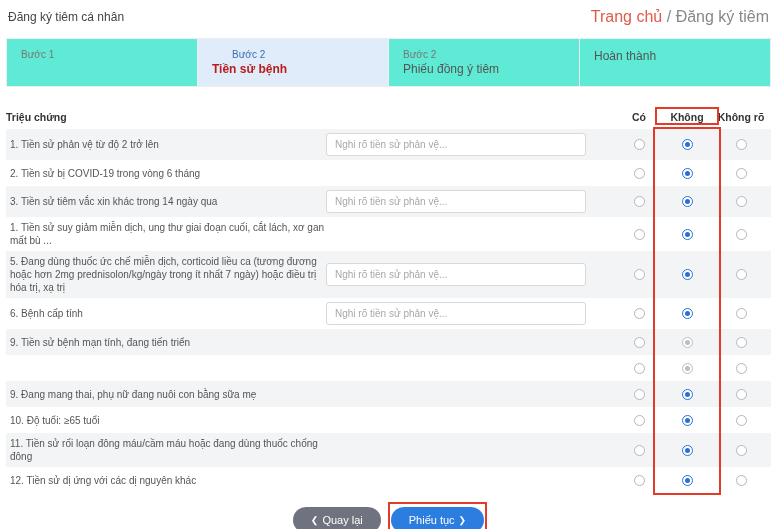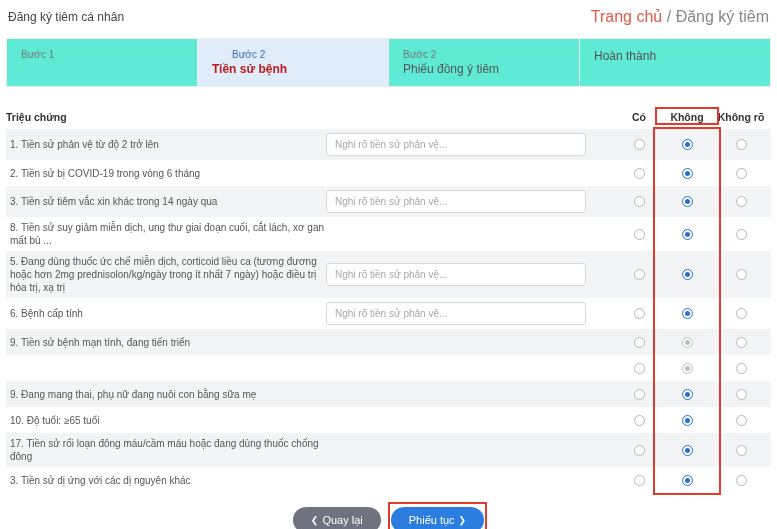--- a/index.html
+++ b/index.html
@@ -197,21 +197,21 @@
           <div class="col-opt wide"><input type="radio" name="row1" class="radio" style=""></div>
         </div>
         <div class="row odd">
           <div class="col-history">3. Tiền sử tiêm vắc xin khác trong 14 ngày qua</div>
           <div class="col-symptom"><input type="text" placeholder="Nghi rõ tiền sử phản vệ..." style=""></div>
           <div class="col-opt"><input type="radio" name="row2" class="radio" style=""></div>
           <div class="col-opt"><input type="radio" name="row2" class="radio" checked="" style=""></div>
           <div class="col-opt wide"><input type="radio" name="row2" class="radio" style=""></div>
         </div>
         <div class="row even">
-          <div class="col-history">8. Tiền sử suy giảm miễn dịch, ung thư giai đoạn cuối, cắt lách, xơ gan mất bù ...</div>
+          <div class="col-history">1. Tiền sử suy giảm miễn dịch, ung thư giai đoạn cuối, cắt lách, xơ gan mất bù ...</div>
           <div class="col-symptom"></div>
           <div class="col-opt"><input type="radio" name="row3" class="radio" style=""></div>
           <div class="col-opt"><input type="radio" name="row3" class="radio" checked="" style=""></div>
           <div class="col-opt wide"><input type="radio" name="row3" class="radio" style=""></div>
         </div>
         <div class="row odd">
           <div class="col-history">5. Đang dùng thuốc ức chế miễn dịch, corticoid liều ca (tương đương hoặc hơn 2mg prednisolon/kg/ngày trong ít nhất 7 ngày) hoặc điều trị hóa trị, xạ trị</div>
           <div class="col-symptom"><input type="text" placeholder="Nghi rõ tiền sử phản vệ..." style=""></div>
           <div class="col-opt"><input type="radio" name="row4" class="radio" style=""></div>
           <div class="col-opt"><input type="radio" name="row4" class="radio" checked="" style=""></div>
@@ -245,28 +245,28 @@
           <div class="col-opt wide"><input type="radio" name="row8" class="radio" style=""></div>
         </div>
         <div class="row even">
           <div class="col-history">10. Độ tuổi: ≥65 tuổi</div>
           <div class="col-symptom"></div>
           <div class="col-opt"><input type="radio" name="row9" class="radio" style=""></div>
           <div class="col-opt"><input type="radio" name="row9" class="radio" checked="" style=""></div>
           <div class="col-opt wide"><input type="radio" name="row9" class="radio" style=""></div>
         </div>
         <div class="row odd">
-          <div class="col-history">17. Tiền sử rối loạn đông máu/cầm máu hoặc đang dùng thuốc chống đông</div>
+          <div class="col-history">11. Tiền sử rối loạn đông máu/cầm máu hoặc đang dùng thuốc chống đông</div>
           <div class="col-symptom"></div>
           <div class="col-opt"><input type="radio" name="row10" class="radio" style=""></div>
           <div class="col-opt"><input type="radio" name="row10" class="radio" checked="" style=""></div>
           <div class="col-opt wide"><input type="radio" name="row10" class="radio" style=""></div>
         </div>
         <div class="row even">
-          <div class="col-history">3. Tiền sử dị ứng với các dị nguyên khác</div>
+          <div class="col-history">12. Tiền sử dị ứng với các dị nguyên khác</div>
           <div class="col-symptom"></div>
           <div class="col-opt"><input type="radio" name="row11" class="radio" style=""></div>
           <div class="col-opt"><input type="radio" name="row11" class="radio" checked="" style=""></div>
           <div class="col-opt wide"><input type="radio" name="row11" class="radio" style=""></div>
         </div>
       </div>
 
     <div class="highlight-header" id="hl-head" style="left: 649px; top: 2px; width: 64px; height: 18px;"></div>
     <div class="highlight-col" id="hl-col" style="left: 647px; top: 22px; width: 68px; height: 368px;"></div>
   </div>

